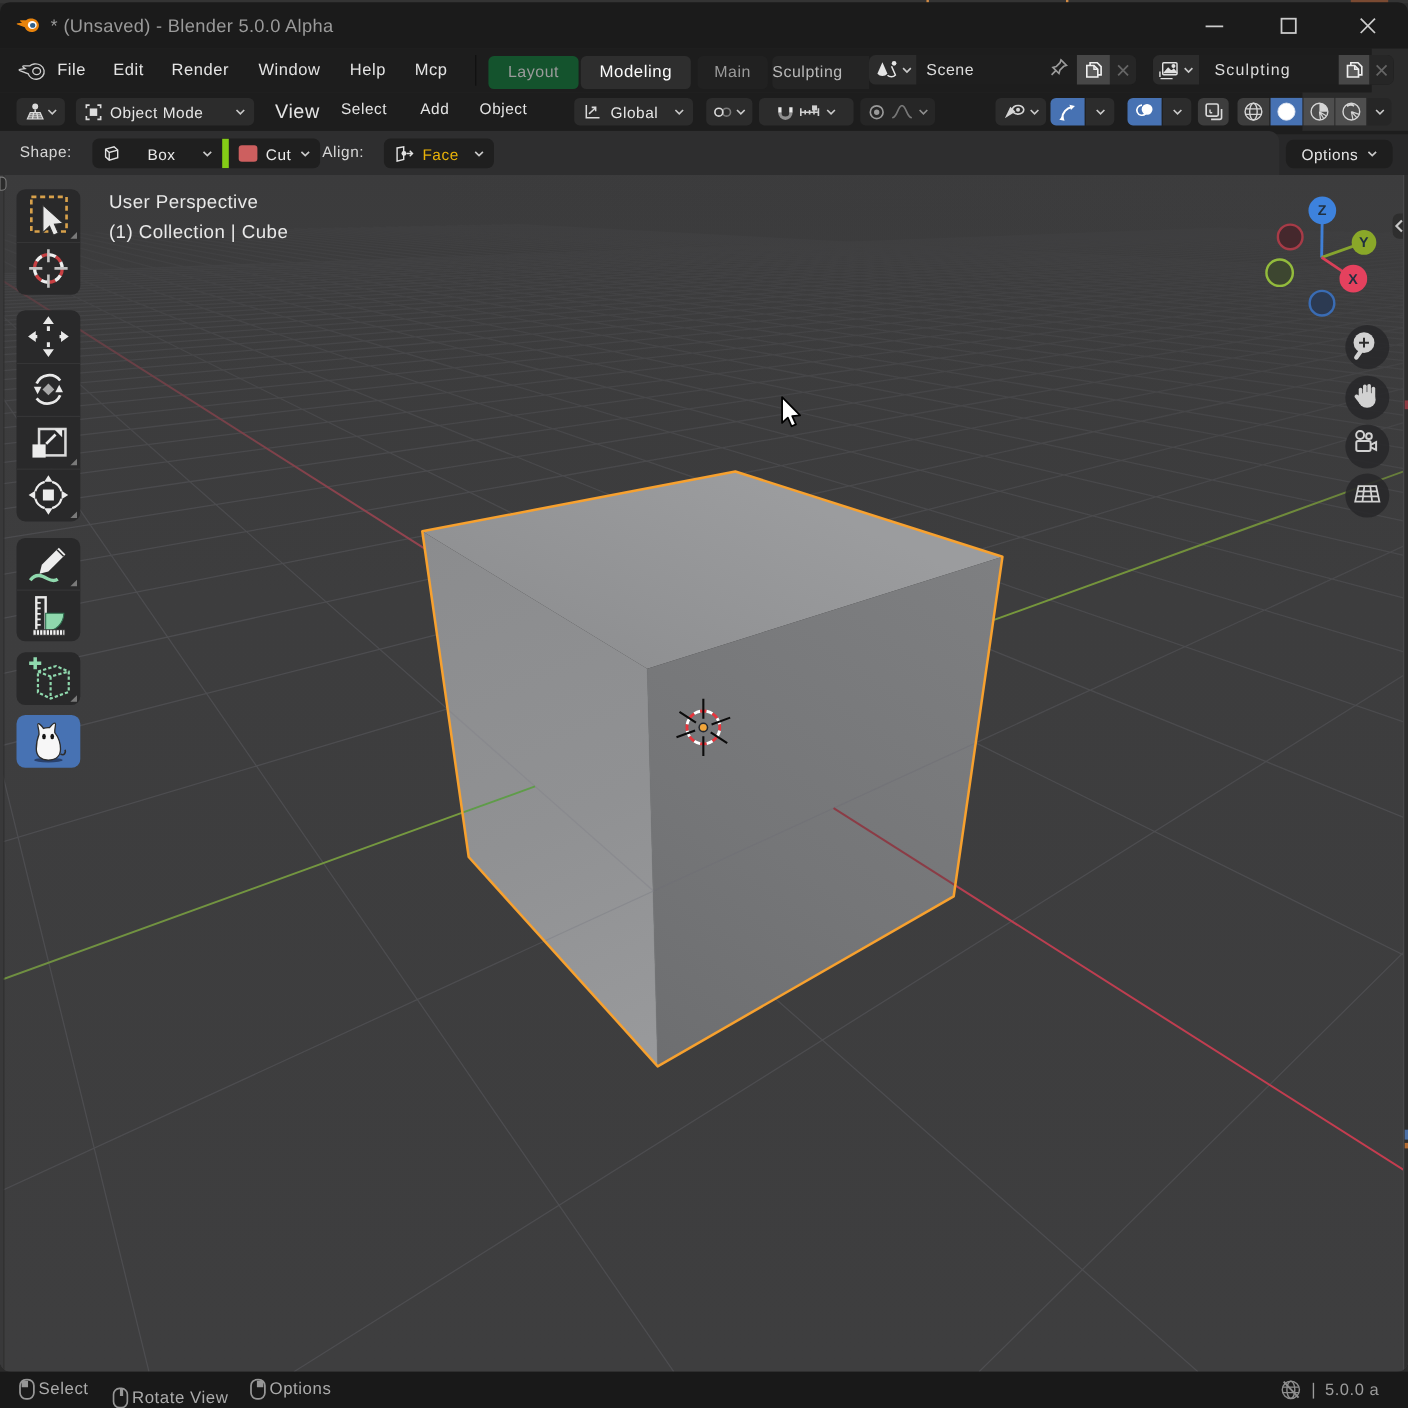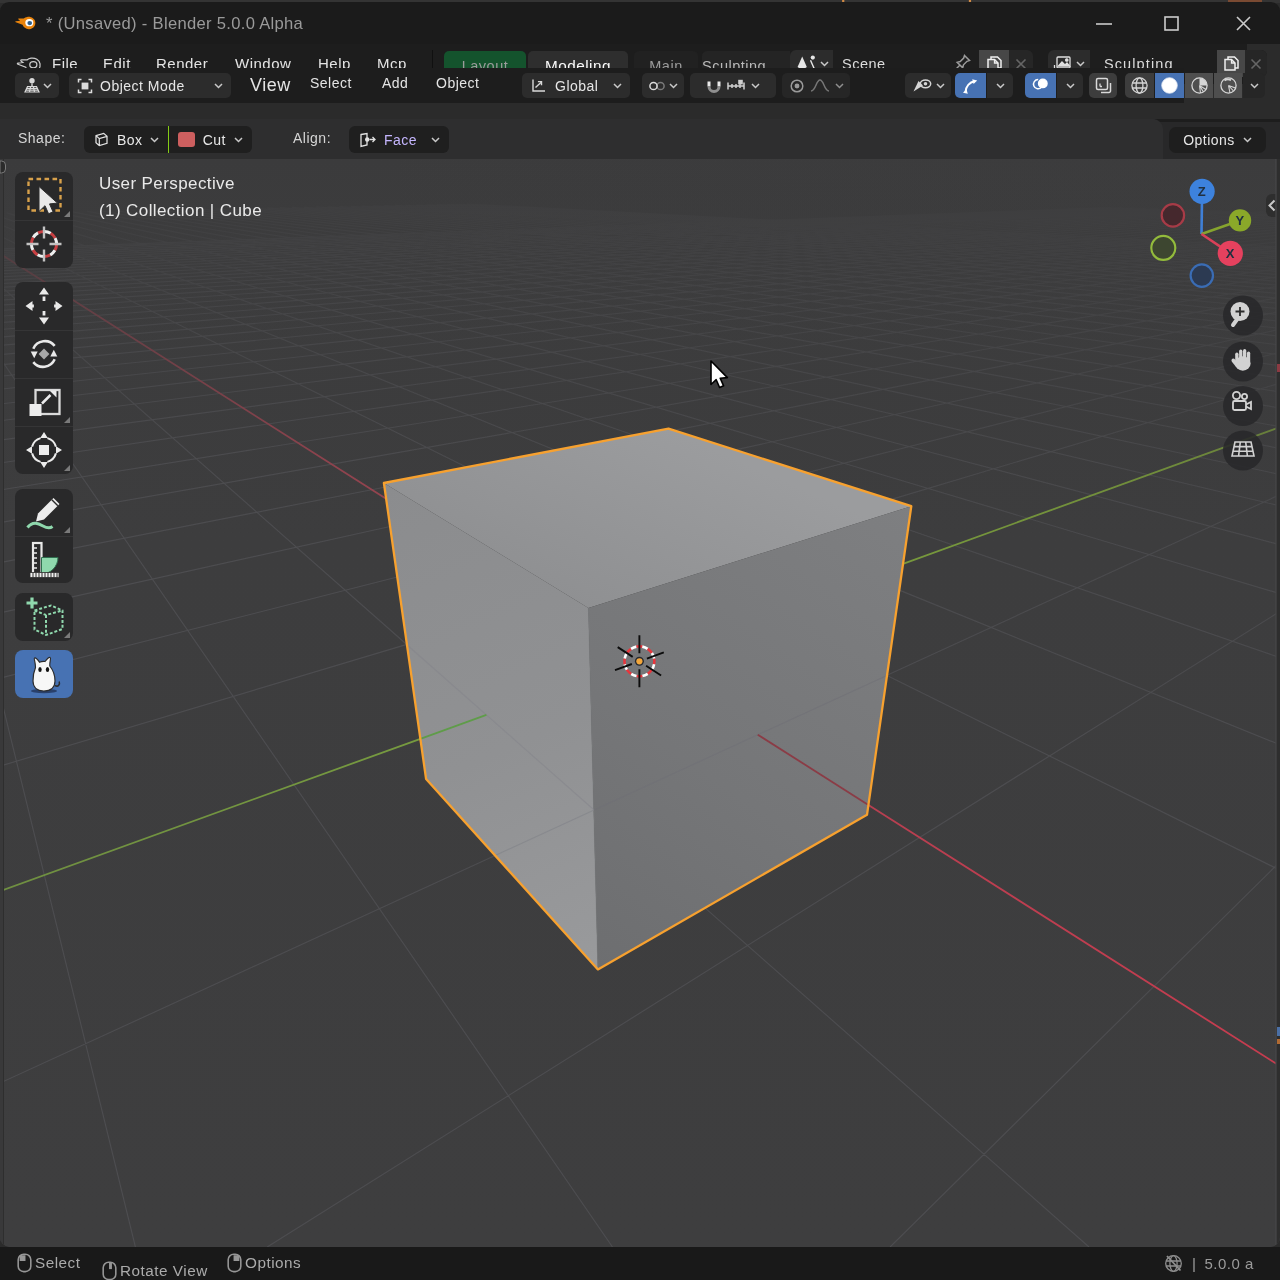--- a/index.html
+++ b/index.html
@@ -1,18 +1,18 @@
 <!DOCTYPE html>
 <html><head><meta charset="utf-8"><style>
 *{margin:0;padding:0;box-sizing:border-box;-webkit-font-smoothing:antialiased}
 html,body{width:1280px;height:1280px;overflow:hidden;background:#2b2b2b;font-family:"Liberation Sans",sans-serif;letter-spacing:0.5px}
 .abs{position:absolute}
 #titlebar{position:absolute;left:0;top:2px;width:1280px;height:42px;background:#1b1b1b;border-radius:9px 9px 0 0}
 #menurow{position:absolute;left:0;top:44px;width:1247px;height:40px;background:#1d1d1d}
-#toolrow{position:absolute;left:0;top:68px;width:1184px;height:35px;background:#1d1d1d}
+#toolrow{position:absolute;left:0;top:84px;width:1184px;height:35px;background:#1d1d1d}
 #shaperow{position:absolute;left:0;top:119px;width:1280px;height:40px;background:#282829}
 #shaperowL{position:absolute;left:0;top:0;width:1163px;height:40px;background:#2e2e2f;border-radius:0 10px 0 0}
 #viewport{position:absolute;left:0;top:159px;width:1280px;height:1088px;background:#3c3c3d;border-radius:0 0 10px 10px;overflow:hidden}
 #statusbar{position:absolute;left:0;top:1247px;width:1280px;height:33px;background:#191919;color:#ababab;font-size:15.3px}
 .mtxt{color:#e4e4e4;font-size:15px}
 .row{display:flex;align-items:center}
 .tbtn{position:absolute;left:15px;width:58px;background:#29292a}
 .ticon{position:absolute;left:0;top:0}
 .tri{position:absolute;right:3px;bottom:3px;width:0;height:0;border-left:6px solid transparent;border-bottom:6px solid #7a7a7a}
 </style></head><body>
@@ -280,21 +280,21 @@
       <svg width="9" height="6" viewBox="0 0 9 6">
         <path d="M1 1l3.5 3.5L8 1" stroke="#c9c9c9" stroke-width="1.5" fill="none"></path>
       </svg>
     </div>
 </div>
 <div id="shaperow">
     <div class="abs" style="left:1155px;top:0;width:125px;height:3px;background:#1d1d1d"></div>
     <div id="shaperowL"></div>
 <div class="abs" style="left:18px;top:11px;color:#d6d6d6;font-size:14px">Shape:</div>
 <div class="abs row" style="left:84px;top:7px;height:27px;background:#1f1f1f;border-radius:6px;overflow:hidden">
-      <div class="row" style="padding:0 9px 0 9px;gap:7px;height:27px;border-right:1px solid #84cc16">
+      <div class="row" style="padding:0 9px 0 9px;gap:24px;height:27px;border-right:6px solid #84cc16">
         <svg width="17" height="17" viewBox="0 0 17 17">
           <g stroke="#e2e2e2" stroke-width="1.25" fill="none">
 <path d="M3 4.6 L10.7 2.4 L14 5.4 L14 12.4 L6.3 14.6 L3 11.6 Z M3 4.6 L6.3 7.6 L14 5.4 M6.3 7.6 L6.3 14.6"></path>
           </g>
         </svg>
         <span style="color:#e9e9e9;font-size:14px">Box</span>
         <svg width="9" height="6" viewBox="0 0 9 6">
           <path d="M1 1l3.5 3.5L8 1" stroke="#c9c9c9" stroke-width="1.5" fill="none"></path>
         </svg>
       </div>
@@ -308,21 +308,21 @@
     </div>
 <div class="abs" style="left:293px;top:11px;color:#d6d6d6;font-size:14px">Align:</div>
 <div class="abs row" style="left:349px;top:7px;width:100px;height:27px;background:#1f1f1f;border-radius:6px;padding:0 9px;gap:7px">
       <svg width="19" height="16" viewBox="0 0 19 16">
         <g stroke="#e2e2e2" stroke-width="1.3" fill="none">
 <path d="M3 2.5 L9 1.5 V13 L3 14.5 Z"></path>
           <circle cx="9.2" cy="7.5" r="2.2" fill="#e2e2e2" stroke="none"></circle>
           <path d="M11.5 7.5 h5 M14.5 5 l2.5 2.5 -2.5 2.5"></path>
         </g>
       </svg>
-      <span style="color:#c4b5fd;font-size:14px;flex:1">Face</span>
+      <span style="color:#eab308;font-size:14px;flex:1">Face</span>
       <svg width="9" height="6" viewBox="0 0 9 6">
         <path d="M1 1l3.5 3.5L8 1" stroke="#c9c9c9" stroke-width="1.5" fill="none"></path>
       </svg>
     </div>
 <div class="abs row" style="left:1169px;top:8px;width:97px;height:26px;background:#1e1e1e;border-radius:7px;justify-content:center;gap:8px">
       <span style="color:#e6e6e6;font-size:14px">Options</span>
       <svg width="9" height="6" viewBox="0 0 9 6">
         <path d="M1 1l3.5 3.5L8 1" stroke="#c9c9c9" stroke-width="1.5" fill="none"></path>
       </svg>
     </div>

